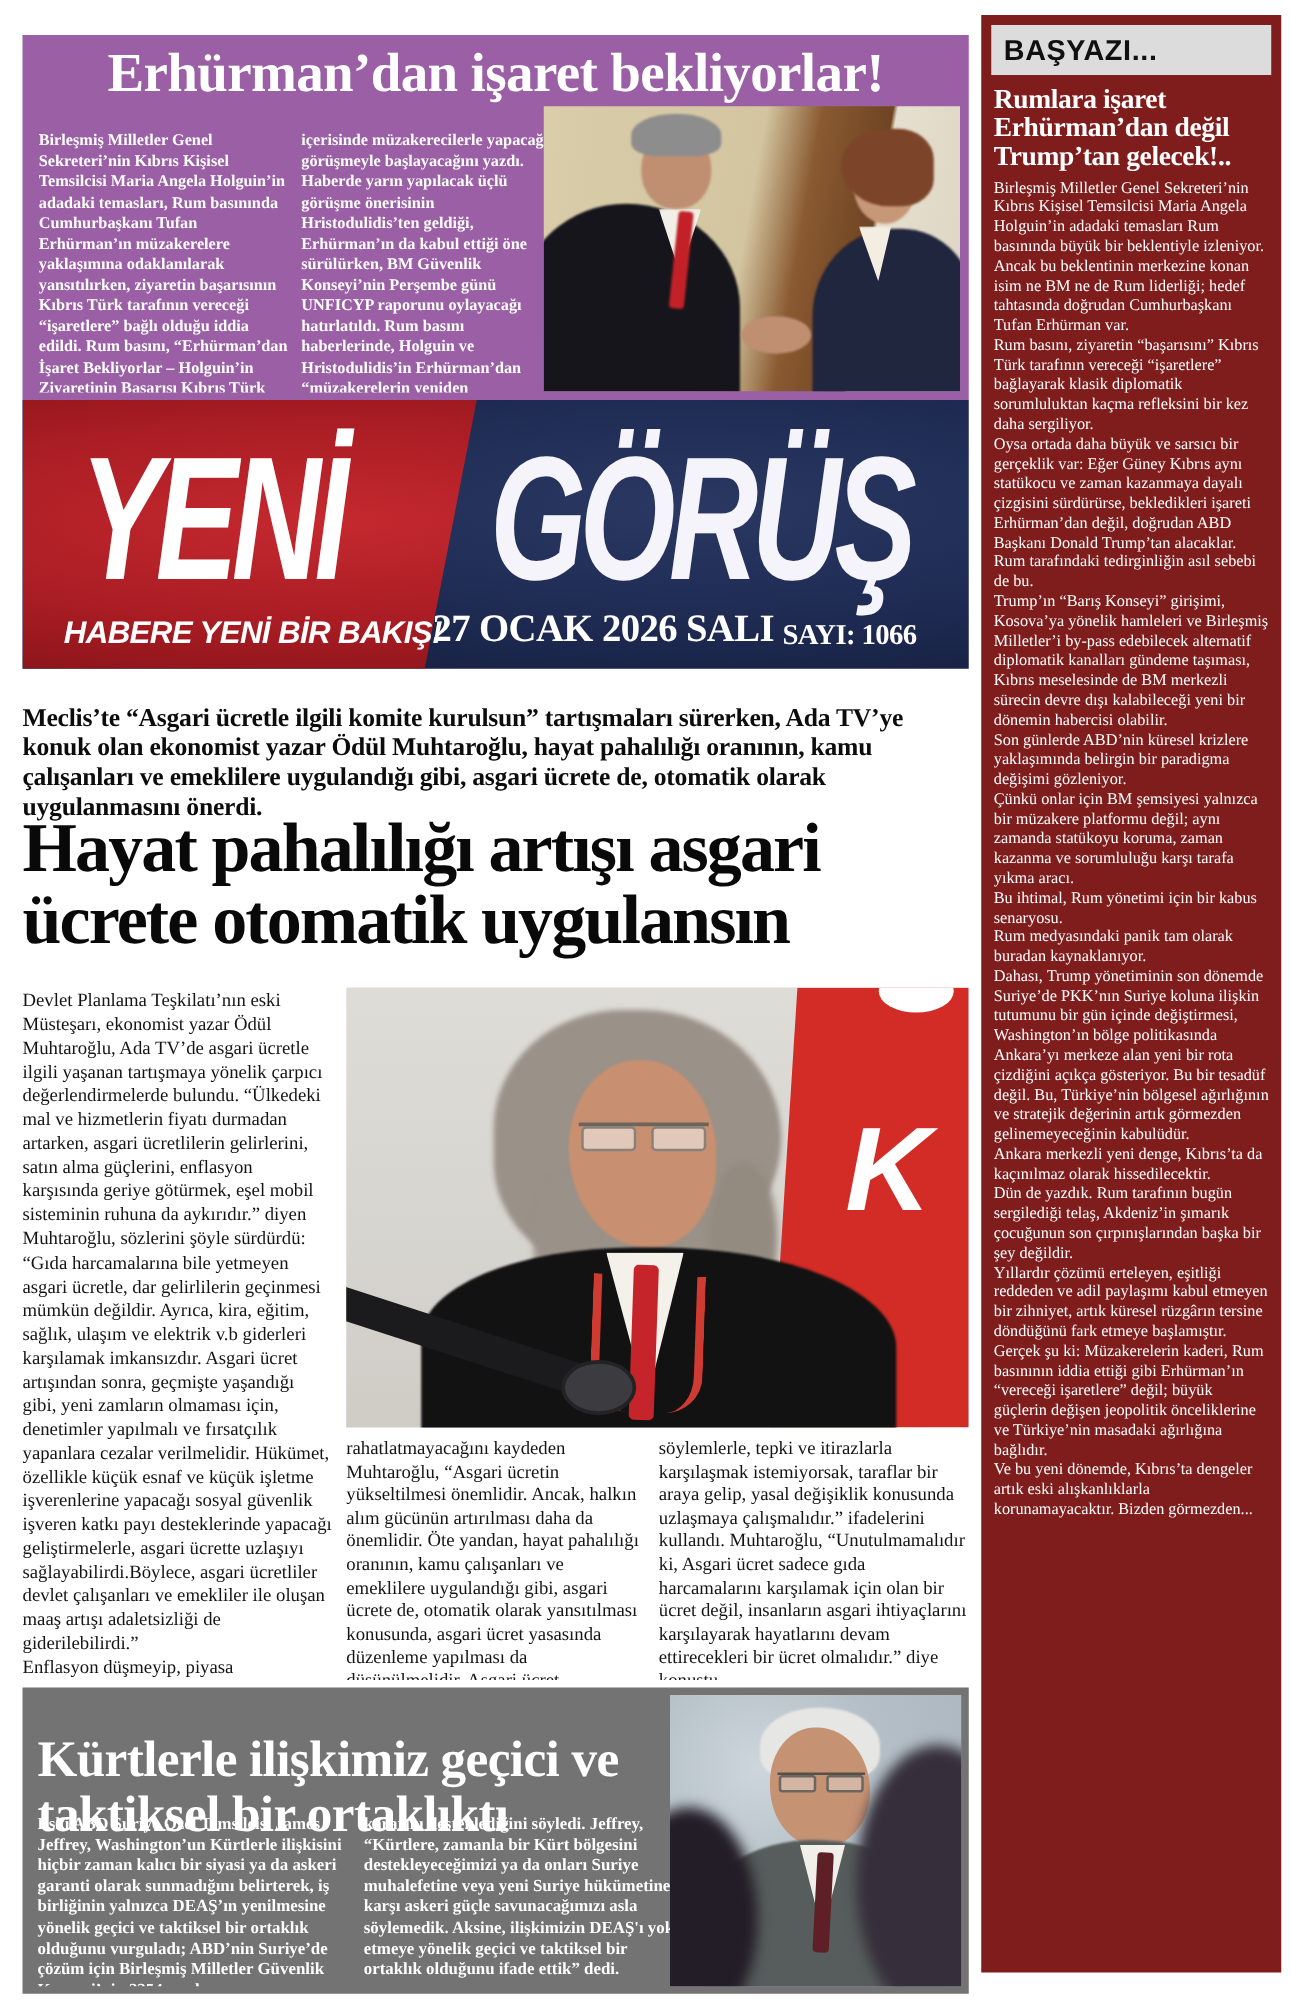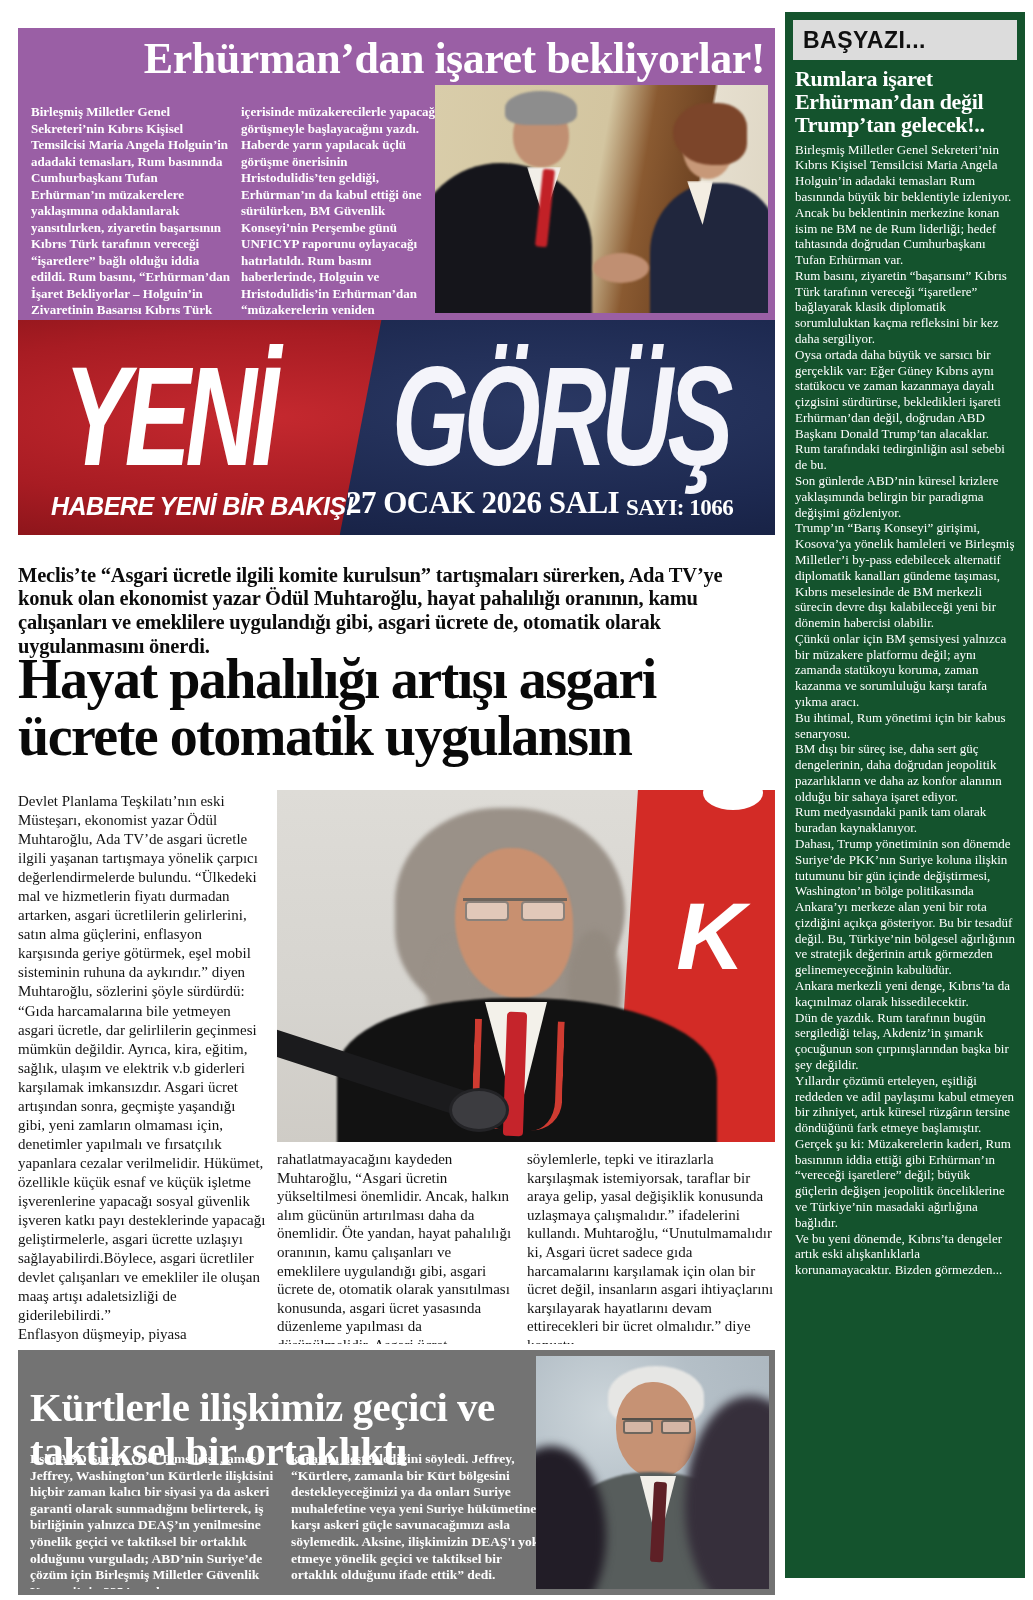--- a/index.html
+++ b/index.html
@@ -4,38 +4,38 @@
 <style>
   * { box-sizing: border-box; }
   html,body { margin:0; padding:0; background:#fff; }
   .page {
     position:relative; width:1033px; height:1600px; background:#fff;
     font-family:"Liberation Serif", serif; overflow:hidden; color:#111;
   }
 
   
   .top-story { position:absolute; left:18px; top:28px; width:757px; height:292px; background:#9a5fa5; color:#fff; }
-  .ts-headline { margin:8px 10px 0; font-size:44px; font-weight:700; text-align:right; letter-spacing:-0.5px; line-height:1.05; }
+  .ts-headline { margin:8px 10px 0; font-size:44px; font-weight:700; text-align:center; letter-spacing:-0.5px; line-height:1.05; }
   .ts-cols { position:absolute; left:13px; top:76px; width:410px; height:210px; display:flex; gap:10px; overflow:hidden; }
   .ts-col { width:200px; font-size:13px; line-height:1.27; font-weight:600; }
   .ts-photo { position:absolute; left:417px; top:57px; width:333px; height:228px; overflow:hidden; background:linear-gradient(100deg,#d9cdaa 0%,#d3c5a0 48%,#8a5a31 60%,#6f4423 75%,#e6dfcf 76%,#ddd5c2 100%); }
   .hp-shape { position:absolute; filter:blur(1px); }
   .hp-man-suit { left:-18px; top:78px; width:175px; height:160px; background:#15151b; border-radius:48% 52% 0 0; }
   .hp-man-head { left:78px; top:18px; width:56px; height:64px; background:#c08f72; border-radius:50% 50% 46% 46%; }
   .hp-man-hair { left:70px; top:6px; width:72px; height:34px; background:#8d8d8d; border-radius:50% 50% 30% 30%; }
   .hp-man-shirt { left:92px; top:82px; width:34px; height:52px; background:#f2efe8; clip-path:polygon(0 0,100% 0,50% 100%); }
   .hp-man-tie { left:104px; top:84px; width:12px; height:78px; background:#c22127; transform:rotate(6deg); border-radius:3px; }
   .hp-woman-body { left:215px; top:98px; width:130px; height:140px; background:#20263d; border-radius:50% 45% 0 0; }
   .hp-woman-head { left:248px; top:34px; width:50px; height:60px; background:#c79878; border-radius:50%; }
   .hp-woman-hair { left:238px; top:18px; width:74px; height:62px; background:#7c452a; border-radius:55% 45% 40% 60%; }
   .hp-woman-scarf { left:252px; top:96px; width:26px; height:44px; background:#f3ede2; clip-path:polygon(0 0,100% 0,60% 100%); }
   .hp-hands { left:158px; top:168px; width:56px; height:30px; background:#c08f72; border-radius:50%; }
 
   
-  .editorial { position:absolute; left:785px; top:12px; width:240px; height:1566px; background:#14532d; color:#fff; }
+  .editorial { position:absolute; left:785px; top:12px; width:240px; height:1566px; background:#7f1d1d; color:#fff; }
   .ed-kicker { margin:8px; height:40px; background:#dcdcdc; color:#101010; font-family:"Liberation Sans",sans-serif; font-weight:700; font-size:23px; line-height:40px; padding-left:10px; letter-spacing:0.5px; }
   .ed-headline { margin:8px 10px 5px; font-size:22px; line-height:1.04; font-weight:700; letter-spacing:-0.3px; }
   .ed-body { margin:0 10px; font-size:13px; line-height:1.215; overflow:hidden; height:1320px; }
   .ed-body p { margin:0; }
 
   
   .masthead { position:absolute; left:18px; top:320px; width:757px; height:215px; background:radial-gradient(ellipse at 70% 40%, #2a3863 0%, #1d2950 55%, #131c3c 100%); overflow:hidden; }
   .mh-red { position:absolute; inset:0; background:radial-gradient(ellipse at 32% 45%, #c5292f 0%, #a81c23 50%, #791015 100%); clip-path:polygon(0 0, 48% 0, 42.5% 100%, 0 100%); }
   .mh-big { position:absolute; font-family:"Liberation Sans",sans-serif; font-style:italic; font-weight:700; color:#fff; font-size:95px; letter-spacing:-5px; transform:scale(1.04,1.48); transform-origin:left top; white-space:nowrap; }
   .mh-yeni { left:46px; top:16px; }
@@ -117,25 +117,24 @@
 
   <aside class="editorial">
     <div class="ed-kicker">BAŞYAZI...</div>
     <h2 class="ed-headline">Rumlara işaret Erhürman’dan değil Trump’tan gelecek!..</h2>
     <div class="ed-body">
       <p>Birleşmiş Milletler Genel Sekreteri’nin Kıbrıs Kişisel Temsilcisi Maria Angela Holguin’in adadaki temasları Rum basınında büyük bir beklentiyle izleniyor.</p>
       <p>Ancak bu beklentinin merkezine konan isim ne BM ne de Rum liderliği; hedef tahtasında doğrudan Cumhurbaşkanı Tufan Erhürman var.</p>
       <p>Rum basını, ziyaretin “başarısını” Kıbrıs Türk tarafının vereceği “işaretlere” bağlayarak klasik diplomatik sorumluluktan kaçma refleksini bir kez daha sergiliyor.</p>
       <p>Oysa ortada daha büyük ve sarsıcı bir gerçeklik var: Eğer Güney Kıbrıs aynı statükocu ve zaman kazanmaya dayalı çizgisini sürdürürse, bekledikleri işareti Erhürman’dan değil, doğrudan ABD Başkanı Donald Trump’tan alacaklar.</p>
       <p>Rum tarafındaki tedirginliğin asıl sebebi de bu.</p>
+      <p>Trump’ın “Barış Konseyi” girişimi, Kosova’ya yönelik hamleleri ve Birleşmiş Milletler’i by-pass edebilecek alternatif diplomatik kanalları gündeme taşıması, Kıbrıs meselesinde de BM merkezli sürecin devre dışı kalabileceği yeni bir dönemin habercisi olabilir.</p>
       <p>Son günlerde ABD’nin küresel krizlere yaklaşımında belirgin bir paradigma değişimi gözleniyor.</p>
-      <p>Trump’ın “Barış Konseyi” girişimi, Kosova’ya yönelik hamleleri ve Birleşmiş Milletler’i by-pass edebilecek alternatif diplomatik kanalları gündeme taşıması, Kıbrıs meselesinde de BM merkezli sürecin devre dışı kalabileceği yeni bir dönemin habercisi olabilir.</p>
       <p>Çünkü onlar için BM şemsiyesi yalnızca bir müzakere platformu değil; aynı zamanda statükoyu koruma, zaman kazanma ve sorumluluğu karşı tarafa yıkma aracı.</p>
       <p>Bu ihtimal, Rum yönetimi için bir kabus senaryosu.</p>
-      <p>BM dışı bir süreç ise, daha sert güç dengelerinin, daha doğrudan jeopolitik pazarlıkların ve daha az konfor alanının olduğu bir sahaya işaret ediyor.</p>
       <p>Rum medyasındaki panik tam olarak buradan kaynaklanıyor.</p>
       <p>Dahası, Trump yönetiminin son dönemde Suriye’de PKK’nın Suriye koluna ilişkin tutumunu bir gün içinde değiştirmesi, Washington’ın bölge politikasında Ankara’yı merkeze alan yeni bir rota çizdiğini açıkça gösteriyor. Bu bir tesadüf değil. Bu, Türkiye’nin bölgesel ağırlığının ve stratejik değerinin artık görmezden gelinemeyeceğinin kabulüdür.</p>
       <p>Ankara merkezli yeni denge, Kıbrıs’ta da kaçınılmaz olarak hissedilecektir.</p>
       <p>Dün de yazdık. Rum tarafının bugün sergilediği telaş, Akdeniz’in şımarık çocuğunun son çırpınışlarından başka bir şey değildir.</p>
       <p>Yıllardır çözümü erteleyen, eşitliği reddeden ve adil paylaşımı kabul etmeyen bir zihniyet, artık küresel rüzgârın tersine döndüğünü fark etmeye başlamıştır.</p>
       <p>Gerçek şu ki: Müzakerelerin kaderi, Rum basınının iddia ettiği gibi Erhürman’ın “vereceği işaretlere” değil; büyük güçlerin değişen jeopolitik önceliklerine ve Türkiye’nin masadaki ağırlığına bağlıdır.</p>
       <p>Ve bu yeni dönemde, Kıbrıs’ta dengeler artık eski alışkanlıklarla korunamayacaktır. Bizden görmezden...</p>
     </div>
   </aside>
 

